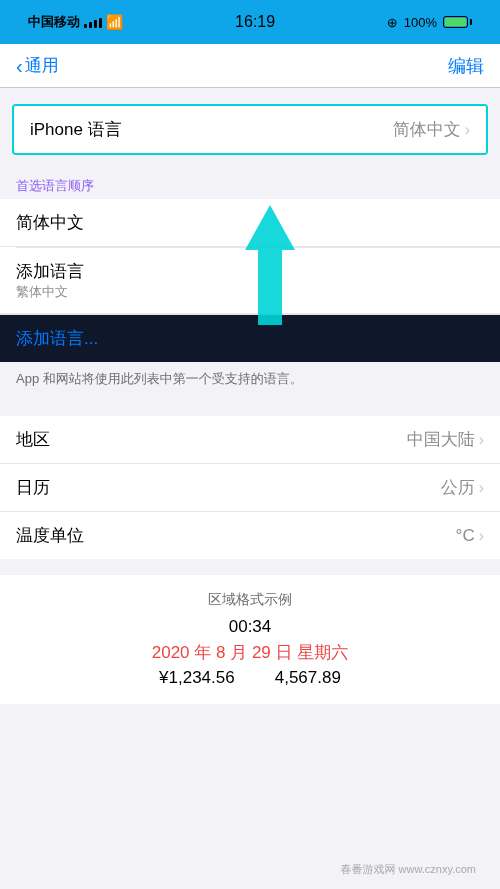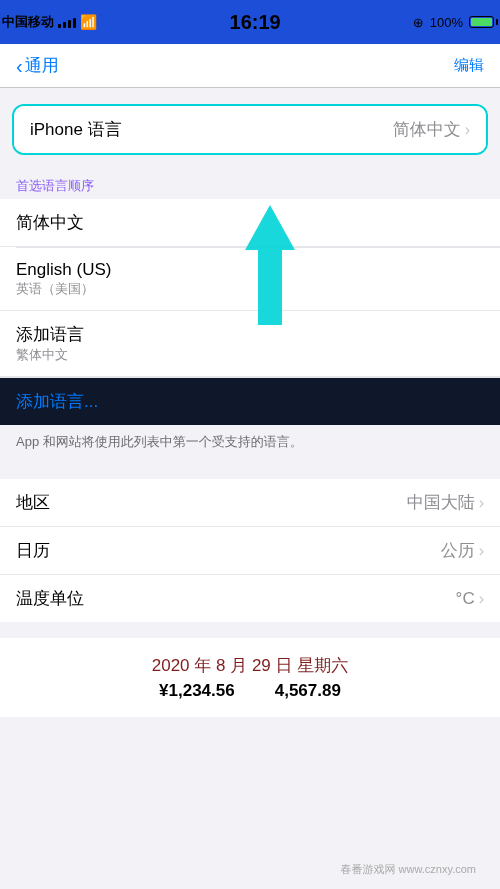--- a/index.html
+++ b/index.html
@@ -14,25 +14,25 @@
       background: #f2f2f7;
       font-family: -apple-system, "PingFang SC", "Helvetica Neue", sans-serif;
       overflow: hidden;
       position: relative;
     }
 
     
     .status-bar {
       width: 100%;
       height: 44px;
-      background: #1d4ed8;
+      background: #0ea5e9;
       display: flex;
       align-items: center;
       justify-content: space-between;
-      padding: 0 2px;
+      padding: 0 28px;
     }
 
     .status-left {
       display: flex;
       align-items: center;
       gap: 4px;
       font-size: 13px;
       font-weight: 600;
     }
 
@@ -47,22 +47,22 @@
       width: 3px;
       background: #000;
       border-radius: 1px;
     }
 
     .wifi-icon {
       font-size: 14px;
     }
 
     .status-center {
-      font-size: 20px;
-      font-weight: 700;
+      font-size: 16px;
+      font-weight: 400;
     }
 
     .status-right {
       display: flex;
       align-items: center;
       gap: 6px;
       font-size: 13px;
     }
 
     .battery-icon {
@@ -123,29 +123,29 @@
     }
 
     .nav-title {
       font-size: 17px;
       font-weight: 600;
       color: #000;
     }
 
     .nav-action {
       color: #007aff;
-      font-size: 15px;
+      font-size: 18px;
       cursor: pointer;
     }
 
     
     .highlight-card {
       margin: 16px 12px;
       background: #fff;
-      border-radius: 12px;
+      border-radius: 4px;
       border: 2px solid #00d4d8;
       overflow: hidden;
     }
 
     .list-row {
       display: flex;
       align-items: center;
       justify-content: space-between;
       padding: 12px 16px;
       background: #fff;
@@ -252,31 +252,30 @@
     }
 
     .format-time {
       font-size: 17px;
       color: #000;
       margin-bottom: 4px;
     }
 
     .format-date {
       font-size: 17px;
-      color: #7f1d1d;
+      color: #ef4444;
       margin-bottom: 4px;
     }
 
     .format-numbers {
       font-size: 17px;
       color: #000;
       display: flex;
       justify-content: center;
       gap: 40px;
-      font-weight: bold;
     }
 
     
     .row-separator {
       height: 0.5px;
       background: #e5e5ea;
       margin-left: 16px;
     }
 
     .lang-row-content {
@@ -343,26 +342,20 @@
 
   <div class="white-card">
 
     <div class="list-row">
       <div class="lang-row-content">
         <span class="lang-primary">简体中文</span>
       </div>
     </div>
     <div class="row-separator"></div>
 
-    <div class="list-row">
-      <div class="lang-row-content">
-        <span class="lang-primary">English (US)</span>
-        <span class="lang-secondary">英语（美国）</span>
-      </div>
-    </div>
     <div class="row-separator"></div>
 
     <div class="list-row">
       <div class="lang-row-content">
         <span class="lang-primary">添加语言</span>
         <span class="lang-secondary">繁体中文</span>
       </div>
     </div>
 
     <div class="add-lang">
@@ -393,20 +386,22 @@
   <div class="list-row">
     <span class="list-row-left">温度单位</span>
     <div class="list-row-right">
       <span>°C</span>
       <span class="chevron-right">›</span>
     </div>
   </div>
 </div>
 
 <div class="format-section">
+  <div class="format-title">区域格式示例</div>
+  <div class="format-time">00:34</div>
   <div class="format-date">2020 年 8 月 29 日 星期六</div>
   <div class="format-numbers">
     <span>¥1,234.56</span>
     <span>4,567.89</span>
   </div>
 </div>
 
 <svg style="position:absolute; top:195px; left:210px; width:120px; height:160px; pointer-events:none; z-index:10;" viewBox="0 0 120 160" xmlns="http://www.w3.org/2000/svg">
 
   <defs>

